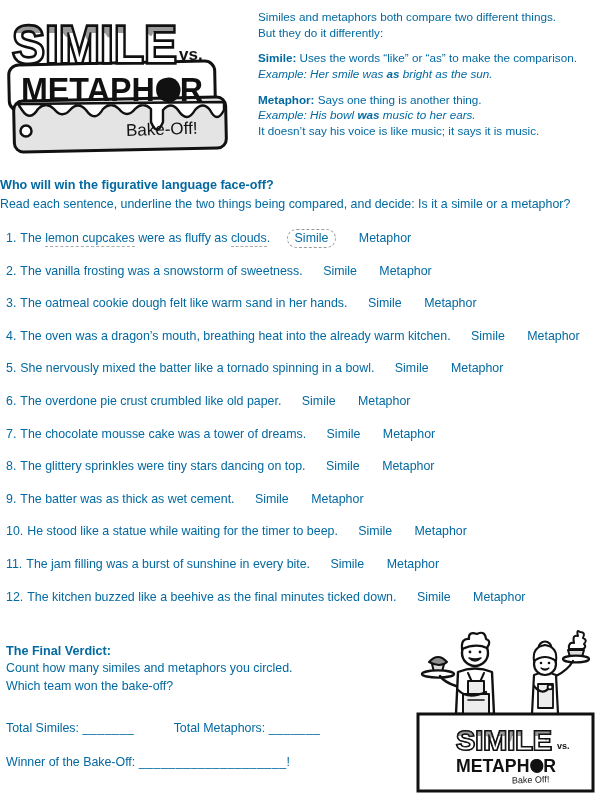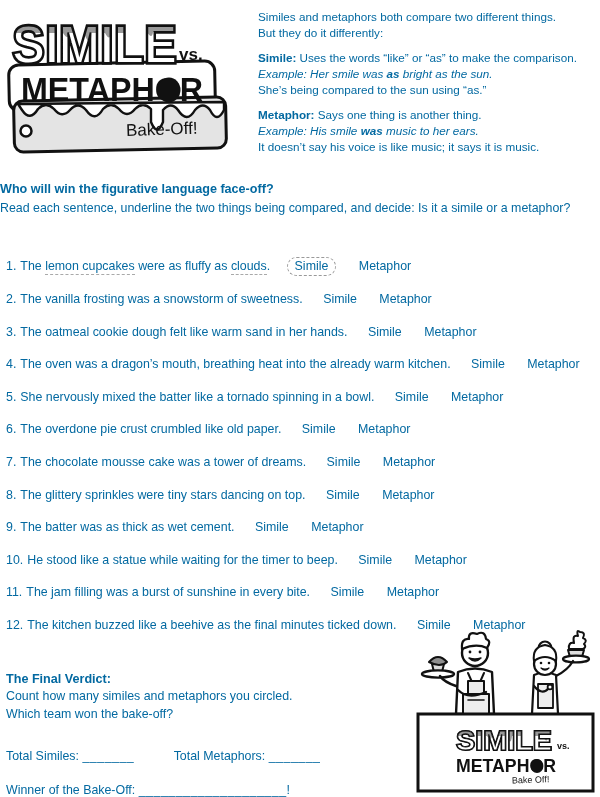--- a/index.html
+++ b/index.html
@@ -18,21 +18,21 @@
   .intro p { margin:0 0 10px 0; }
   .b { font-weight:700; }
   .i { font-style:italic; }
   .bi { font-weight:700; font-style:italic; }
 
   
   .directions { margin:16px 0 0 0; font-size:12.4px; line-height:1.48; white-space:nowrap; }
   .directions .head { font-weight:700; font-size:12.6px; }
 
   
-  .qlist { margin:40px 0 0 6px; font-size:12.4px; }
+  .qlist { margin:16px 0 0 6px; font-size:12.4px; }
   .item { margin-bottom:14.6px; white-space:nowrap; line-height:18px; }
   .num { margin-right:4px; }
   .opt { margin-left:17px; cursor:pointer; }
   .opt + .opt { margin-left:19px; }
   .opt-circled { border:1.5px dashed #999; border-radius:10px; padding:1px 7px 2px 7px; margin-left:13px; }
   .u-dash { border-bottom:1.5px dashed #a9a9a9; padding-bottom:1px; }
 
   
   .verdict { margin:36px 0 0 6px; font-size:12.4px; line-height:1.45; }
   .verdict .head { font-weight:700; font-size:12.6px; }
@@ -80,26 +80,25 @@
       </svg>
     </div>
 
     <div class="intro">
       <p><span>Similes and metaphors both compare two different things.</span><br>
          <span>But they do it differently:</span></p>
       <p>
         <span class="b">Simile:</span>
         <span>Uses the words “like” or “as” to make the comparison.</span><br>
         <span class="i">Example: Her smile was </span><span class="bi">as</span><span class="i"> bright as the sun.</span><br>
-        <span>She’s being compared to the sun using “as.”</span>
       </p>
       <p>
         <span class="b">Metaphor:</span>
         <span>Says one thing is another thing.</span><br>
-        <span class="i">Example: His smile </span><span class="bi">was</span><span class="i"> music to her ears.</span><br>
+        <span class="i">Example: His bowl </span><span class="bi">was</span><span class="i"> music to her ears.</span><br>
         <span>It doesn’t say his voice is like music; it says it is music.</span>
       </p>
     </div>
   </div>
 
   <div class="directions">
     <div class="head">Who will win the figurative language face-off?</div>
     <div>Read each sentence, underline the two things being compared, and decide: Is it a simile or a metaphor?</div>
   </div>
 

